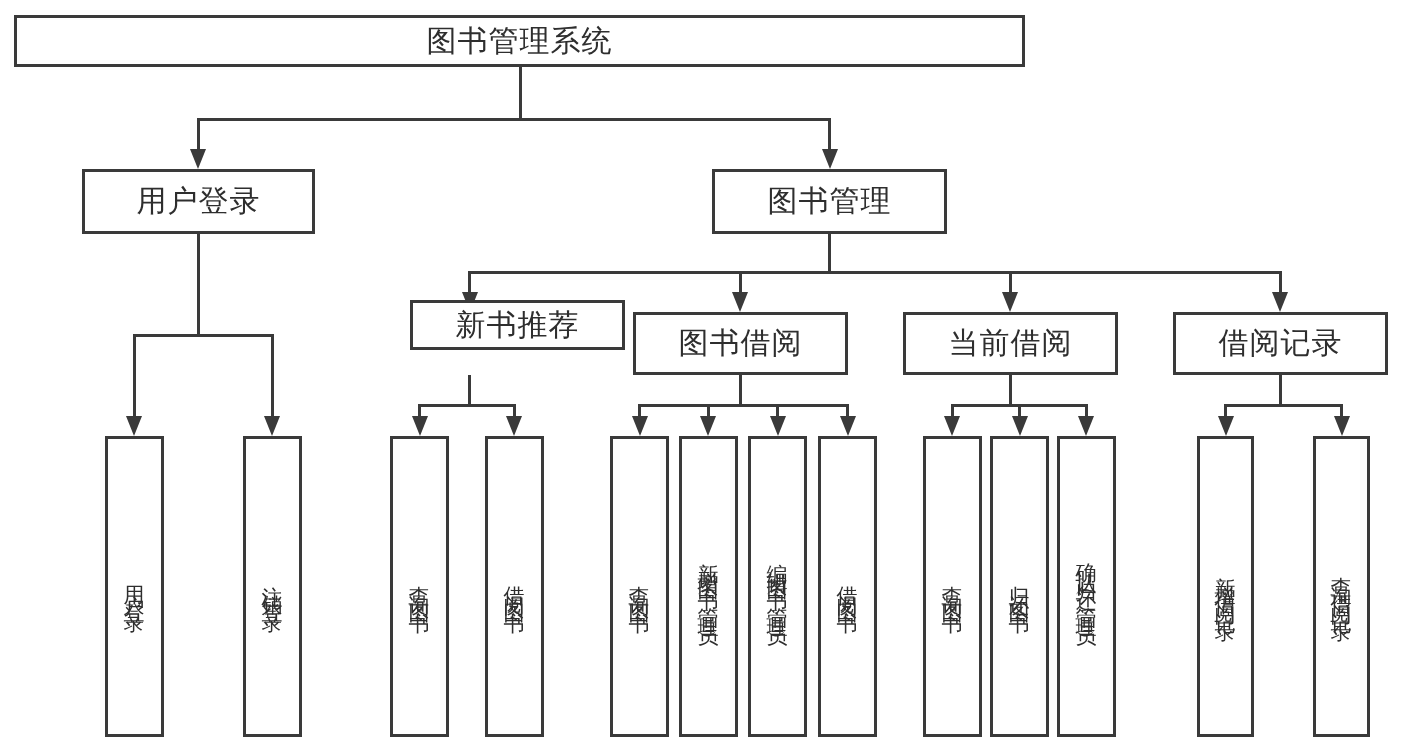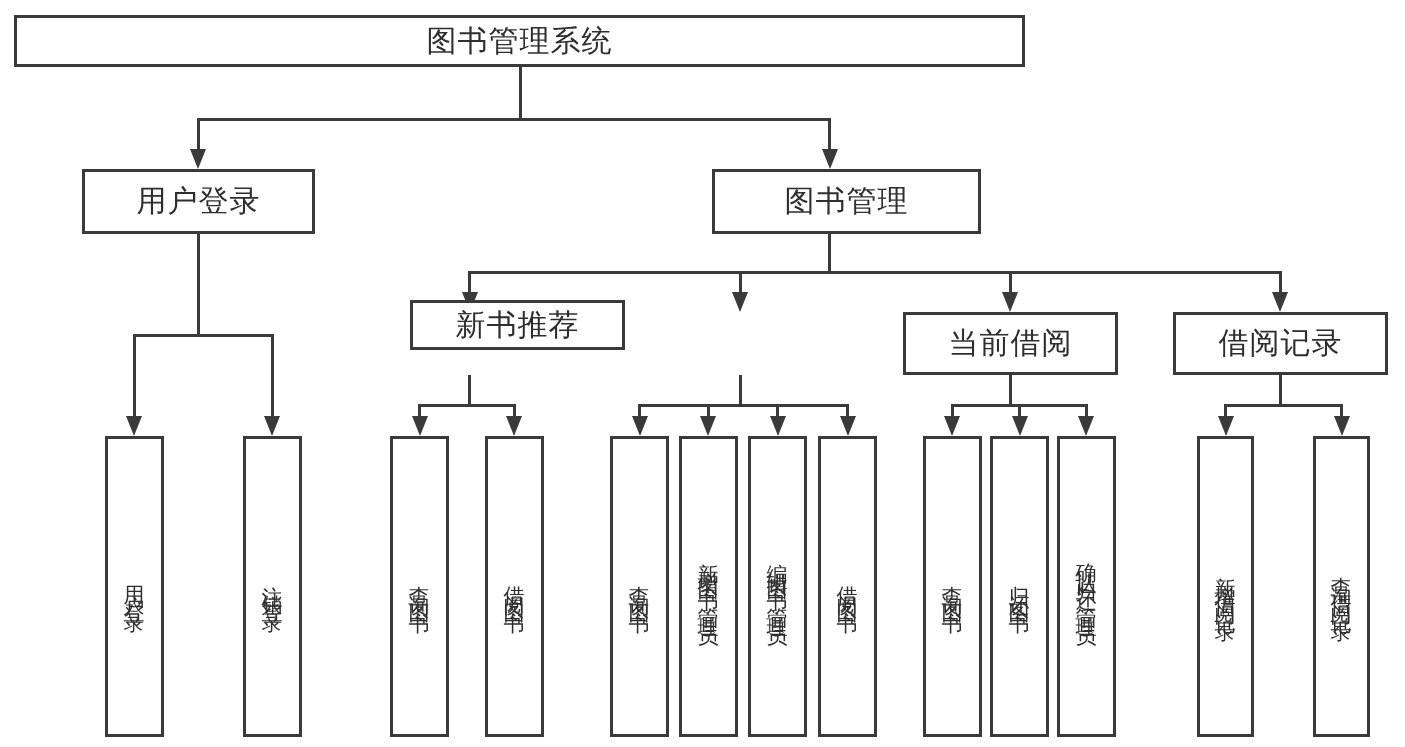--- a/index.html
+++ b/index.html
@@ -68,21 +68,21 @@
   <div class="vline" style="left:519px; top:67px; height:52px;"></div>
   <div class="hline" style="left:197px; top:118px; width:634px;"></div>
   <div class="vline" style="left:197px; top:118px; height:36px;"></div>
   <div class="arrow" style="left:190px; top:149px;"></div>
   <div class="vline" style="left:828px; top:118px; height:36px;"></div>
   <div class="arrow" style="left:822px; top:149px;"></div>
 
   <div class="box hdr" style="left:82px; top:169px; width:233px; height:65px;">
     <span>用户登录</span>
   </div>
-  <div class="box hdr" style="left:712px; top:169px; width:269px; height:65px;">
+  <div class="box hdr" style="left:712px; top:169px; width:235px; height:65px;">
     <span>图书管理</span>
   </div>
 
   <div class="vline" style="left:197px; top:234px; height:101px;"></div>
   <div class="hline" style="left:133px; top:334px; width:141px;"></div>
   <div class="vline" style="left:133px; top:334px; height:84px;"></div>
   <div class="arrow" style="left:126px; top:416px;"></div>
   <div class="vline" style="left:271px; top:334px; height:84px;"></div>
   <div class="arrow" style="left:264px; top:416px;"></div>
 
@@ -92,20 +92,23 @@
   <div class="arrow" style="left:462px; top:292px;"></div>
   <div class="vline" style="left:739px; top:271px; height:26px;"></div>
   <div class="arrow" style="left:732px; top:292px;"></div>
   <div class="vline" style="left:1009px; top:271px; height:26px;"></div>
   <div class="arrow" style="left:1002px; top:292px;"></div>
   <div class="vline" style="left:1279px; top:271px; height:26px;"></div>
   <div class="arrow" style="left:1272px; top:292px;"></div>
 
   <div class="box hdr" style="left:362px; top:300px; width:215px; height:50px;margin-left:48px;">
     <span>新书推荐</span>
+  </div>
+  <div class="box hdr" style="left:633px; top:312px; width:215px; height:63px;">
+    <span>图书借阅</span>
   </div>
   <div class="box hdr" style="left:903px; top:312px; width:215px; height:63px;text-align:right;">
     <span>当前借阅</span>
   </div>
   <div class="box hdr" style="left:1173px; top:312px; width:215px; height:63px;">
     <span>借阅记录</span>
   </div>
 
   <div class="vline" style="left:468px; top:375px; height:30px;"></div>
   <div class="hline" style="left:418px; top:404px; width:98px;"></div>

